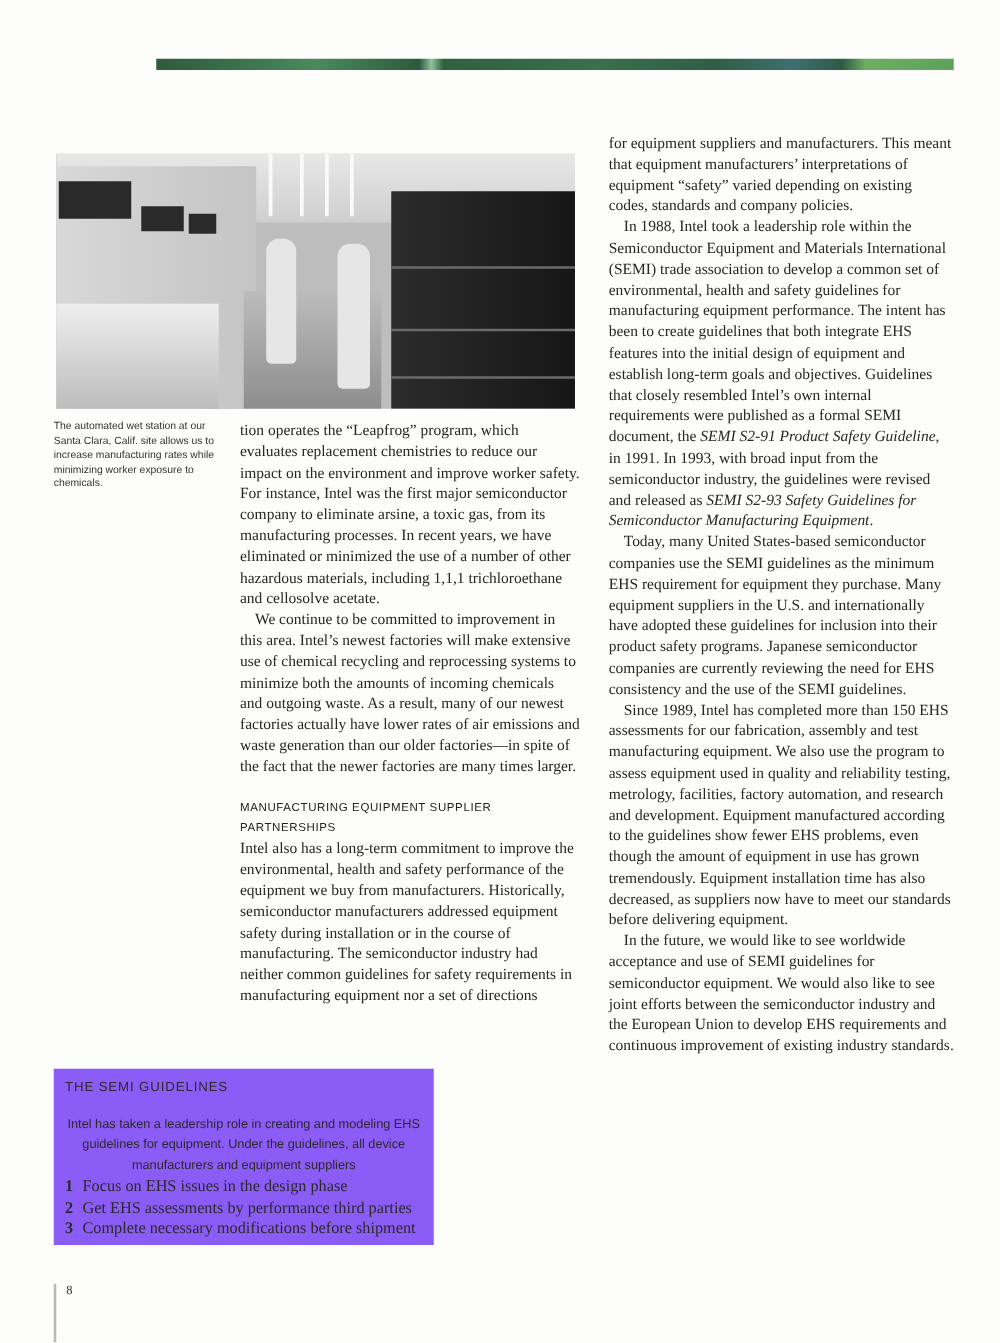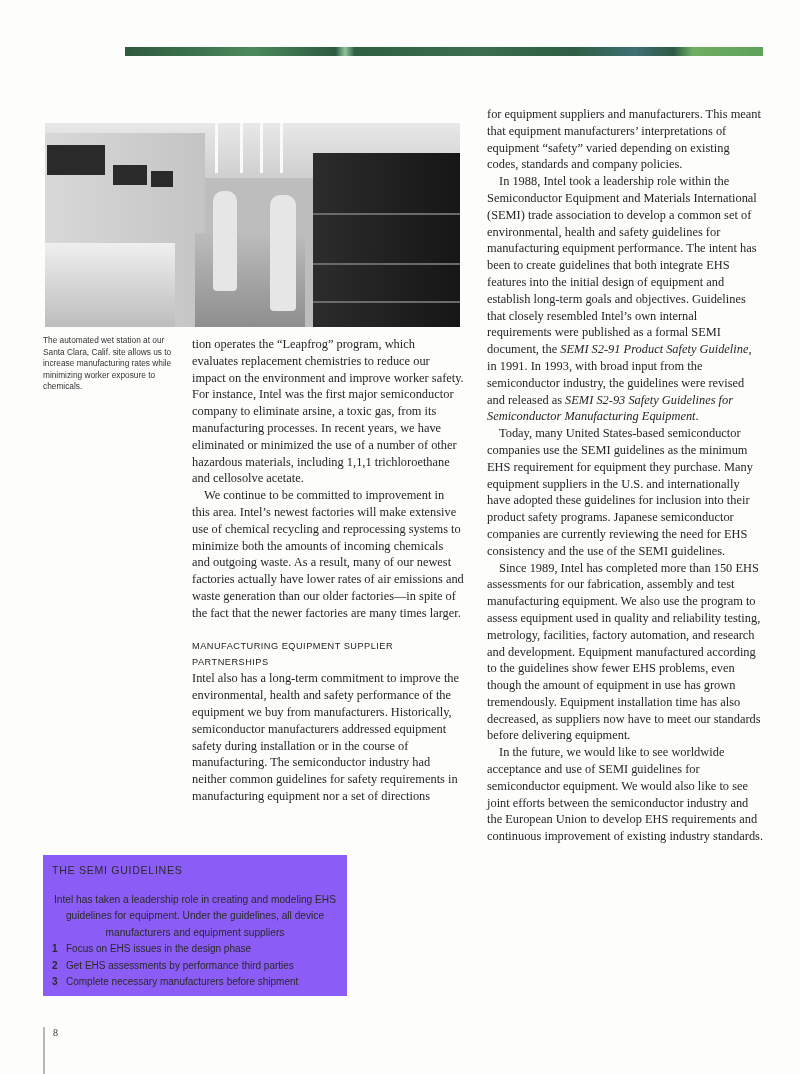--- a/index.html
+++ b/index.html
@@ -47,21 +47,21 @@
   }
   em { }
 
   .sidebar-box {
     position: absolute; left: 43px; top: 855px; width: 304px; height: 141px;
     background: #8b5cf6; padding: 8px 9px 0 9px;
     font-family: "Liberation Sans", sans-serif; color: #2a2a2a;
   }
   .sidebar-box .box-title { font-size: 10.6px; letter-spacing: 0.7px; line-height: 14px; }
   .sidebar-box .box-body { font-size: 10.2px; line-height: 16.4px; margin-top: 15px; text-align: center; }
-  .sidebar-box ol { list-style: none; font-size: 10px; line-height: 16.4px; }
+  .sidebar-box ol { list-style: none; font-size: 13px; line-height: 16.4px; font-family: Liberation Serif, serif; }
   .sidebar-box li .num { font-weight: bold; display: inline-block; width: 14px; }
 
   .page-rule { position: absolute; left: 43px; top: 1027px; width: 2px; height: 47px; background: #b8b8b8; }
   .page-number { position: absolute; left: 53px; top: 1027px; font-size: 10px; color: #333; }
 </style>
 </head>
 <body>
 
 <div class="top-bar"></div>
 
@@ -101,18 +101,18 @@
   <p class="indent">Since 1989, Intel has completed more than 150 EHS assessments for our fabrication, assembly and test manufacturing equipment. We also use the program to assess equipment used in quality and reliability testing, metrology, facilities, factory automation, and research and development. Equipment manufactured according to the guidelines show fewer EHS problems, even though the amount of equipment in use has grown tremendously. Equipment installation time has also decreased, as suppliers now have to meet our standards before delivering equipment.</p>
   <p class="indent">In the future, we would like to see worldwide acceptance and use of SEMI guidelines for semiconductor equipment. We would also like to see joint efforts between the semiconductor industry and the European Union to develop EHS requirements and continuous improvement of existing industry standards.</p>
 </div>
 
 <div class="sidebar-box">
   <div class="box-title">THE SEMI GUIDELINES</div>
   <div class="box-body">Intel has taken a leadership role in creating and modeling EHS guidelines for equipment. Under the guidelines, all device manufacturers and equipment suppliers</div>
   <ol>
     <li><span class="num">1</span><span>Focus on EHS issues in the design phase</span></li>
     <li><span class="num">2</span><span>Get EHS assessments by performance third parties</span></li>
-    <li><span class="num">3</span><span>Complete necessary manufacturers before shipment</span></li>
+    <li><span class="num">3</span><span>Complete necessary modifications before shipment</span></li>
   </ol>
 </div>
 
 <div class="page-rule"></div>
 <div class="page-number">8</div>
 
 </body></html>

